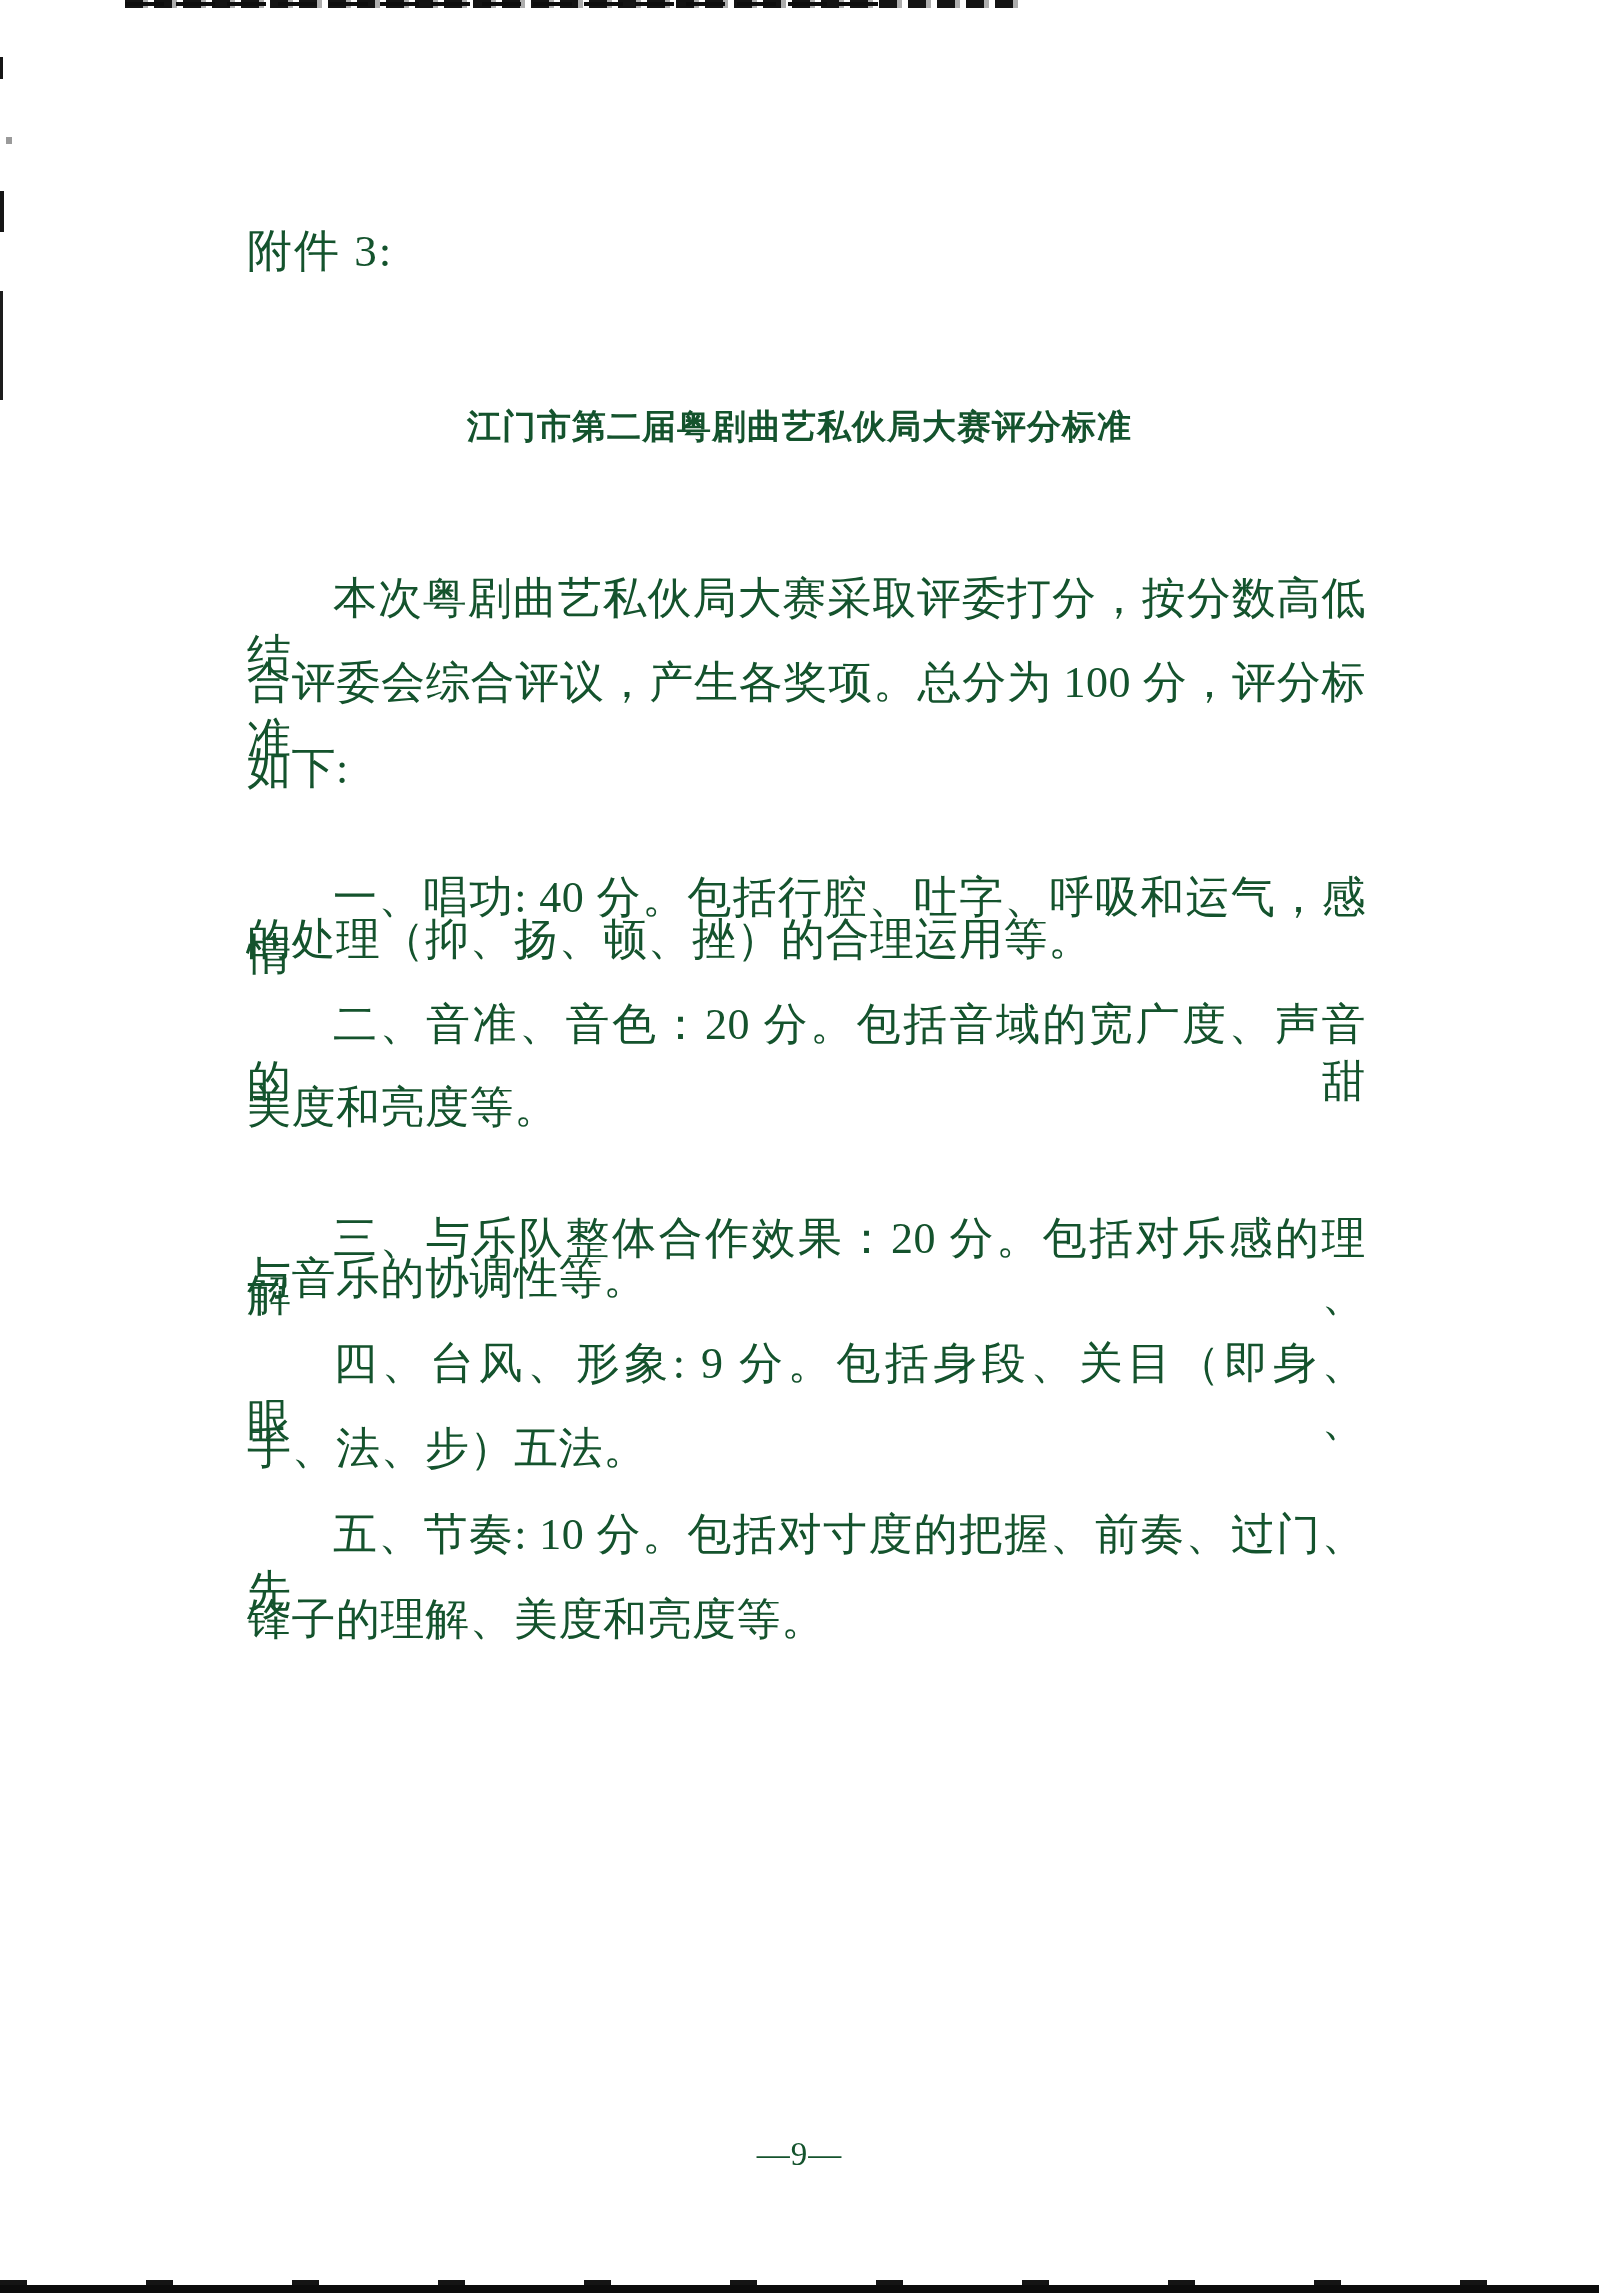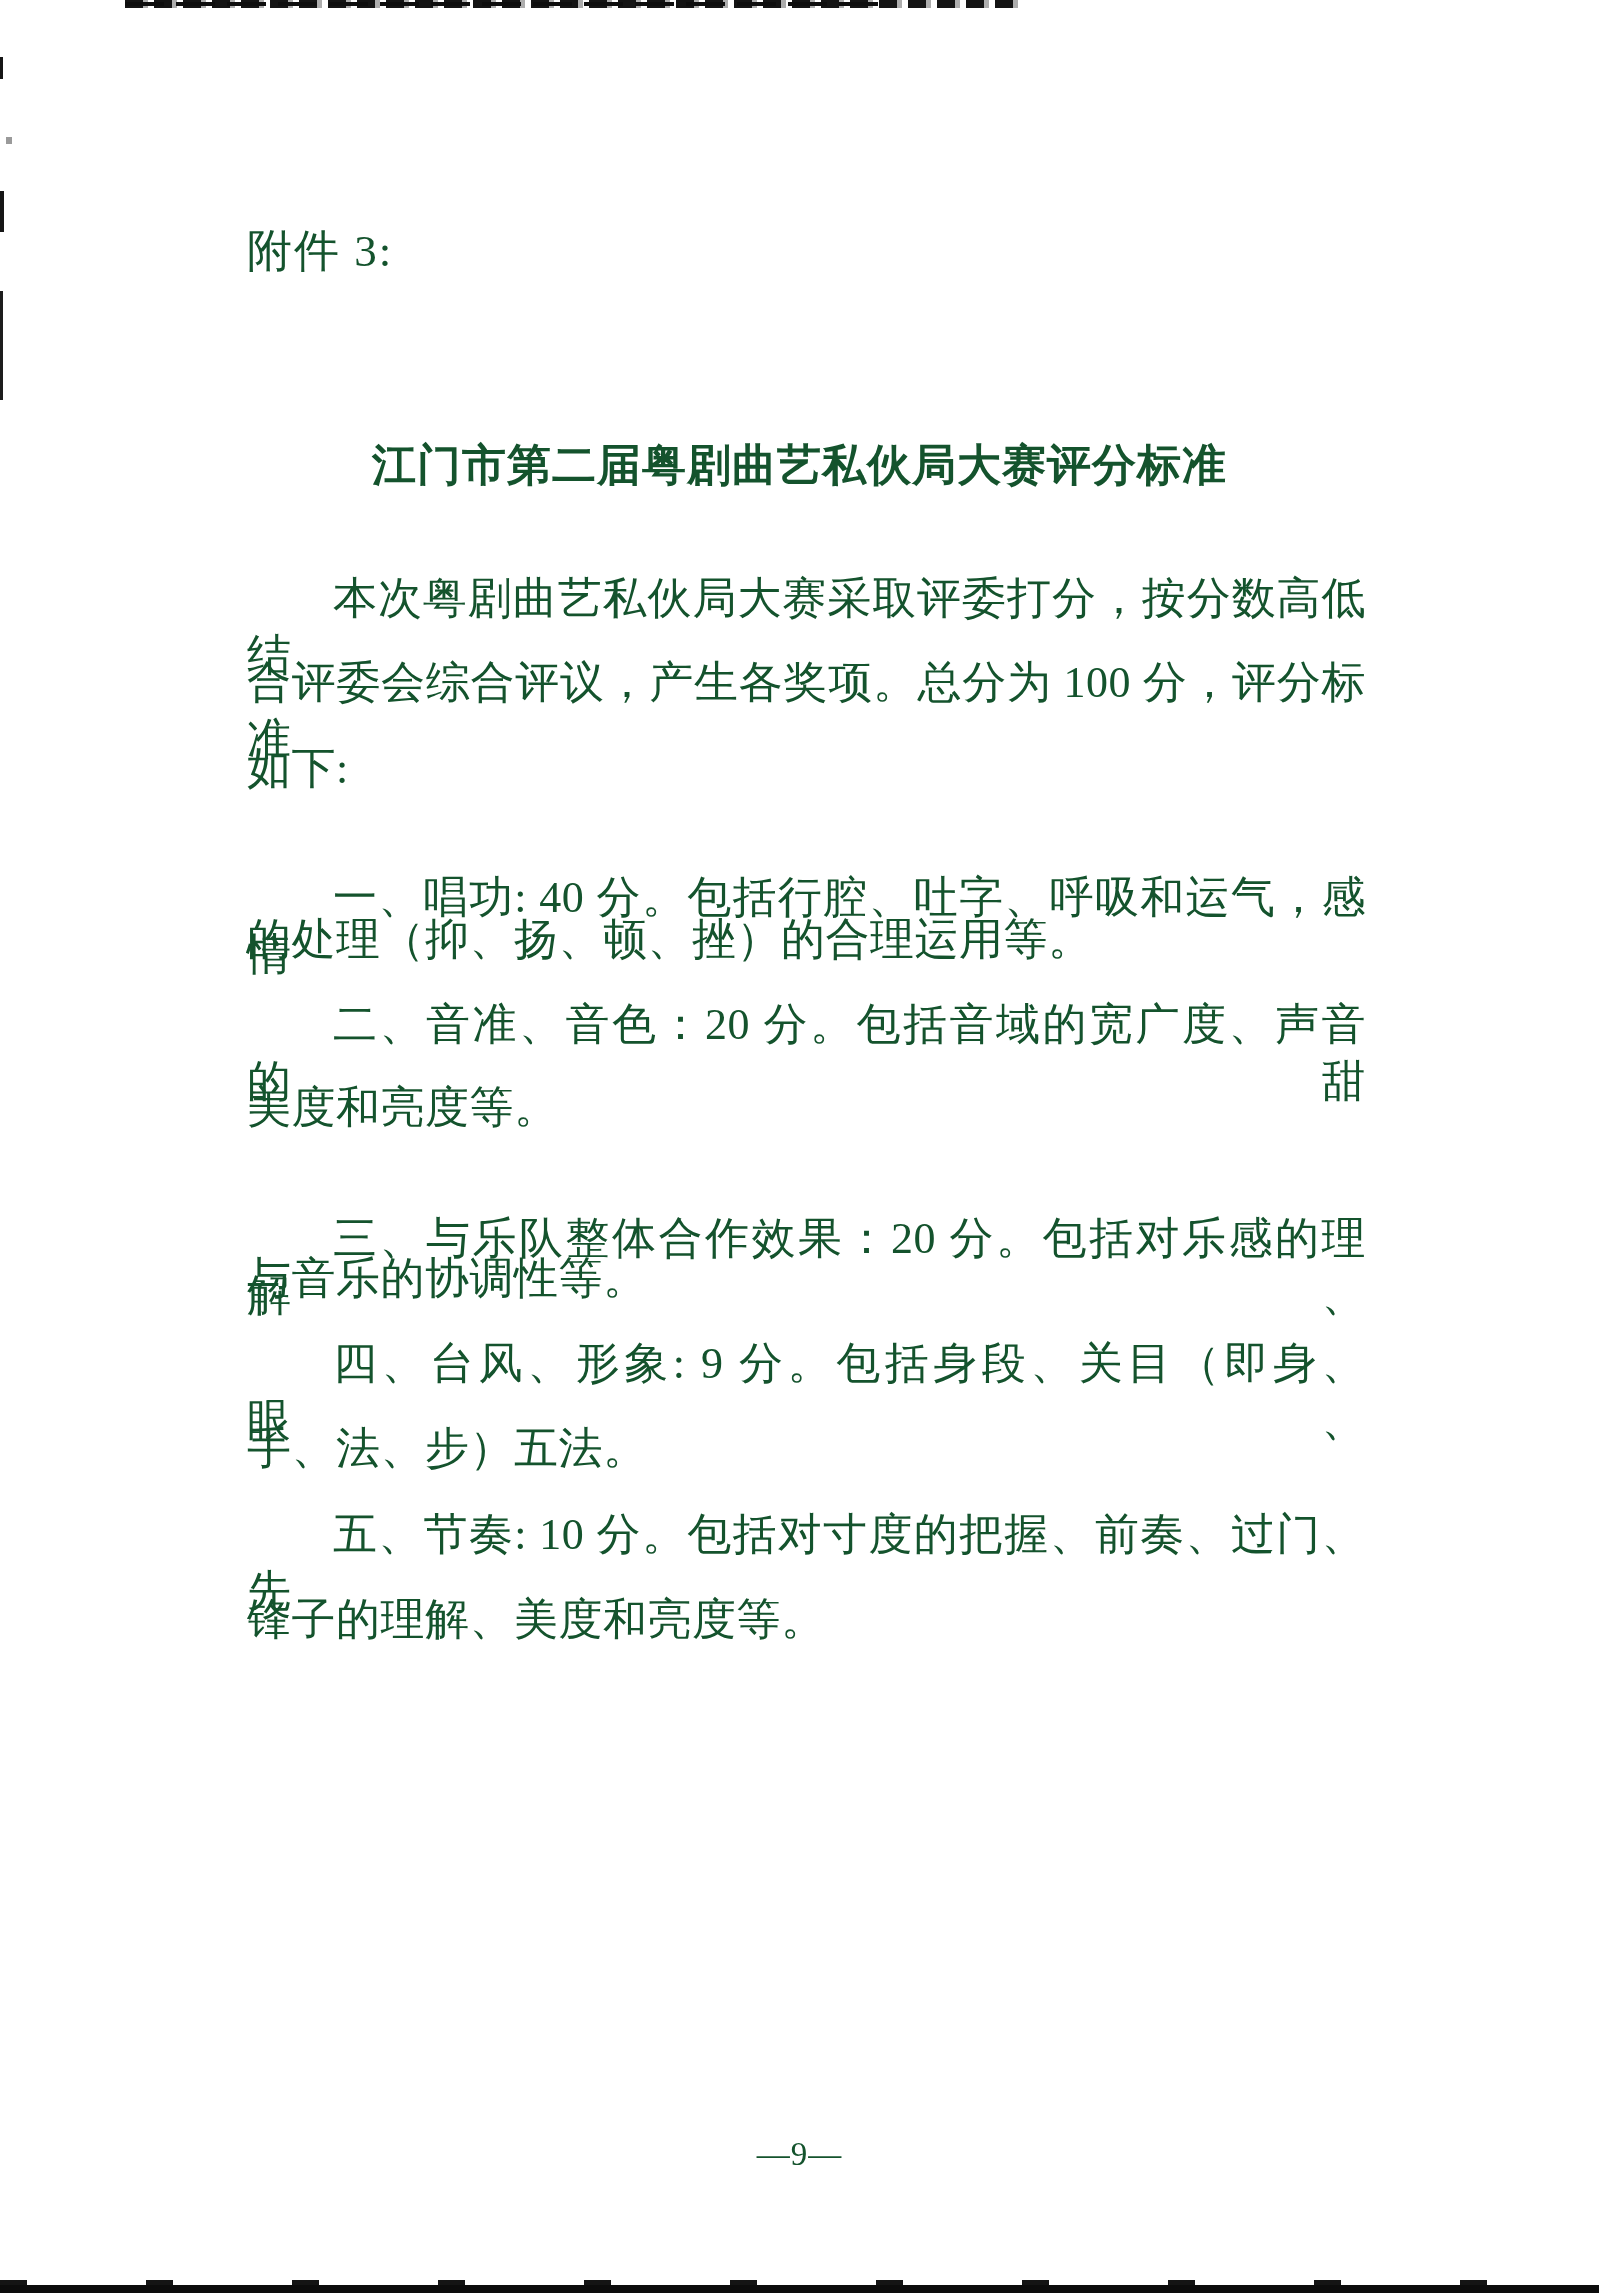--- a/index.html
+++ b/index.html
@@ -62,26 +62,26 @@
     left: 247px;
     top: 227px;
     font-size: 45px;
     line-height: 1.1;
     letter-spacing: 2px;
     white-space: nowrap;
   }
   .doc-title {
     position: absolute;
     left: 0;
-    top: 412px;
+    top: 385px;
     width: 1599px;
     text-align: center;
     font-family: "Liberation Sans", "DejaVu Sans", sans-serif;
     font-weight: bold;
-    font-size: 44px;
+    font-size: 34px;
     line-height: 1.1;
     letter-spacing: 1px;
     white-space: nowrap;
   }
   .bodyline {
     position: absolute;
     left: 247px;
     font-size: 44px;
     line-height: 57px;
     height: 57px;

